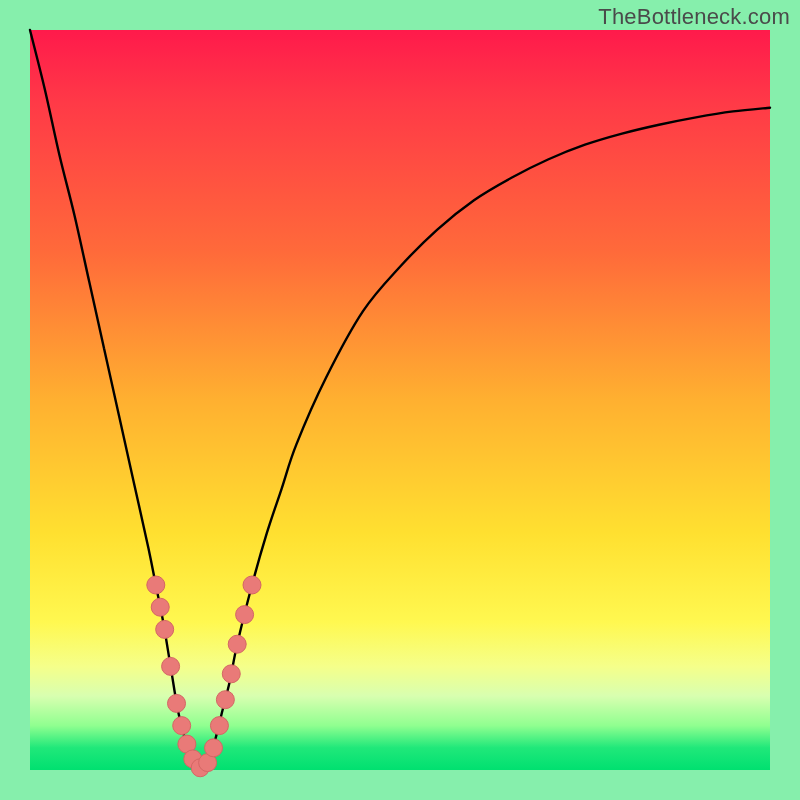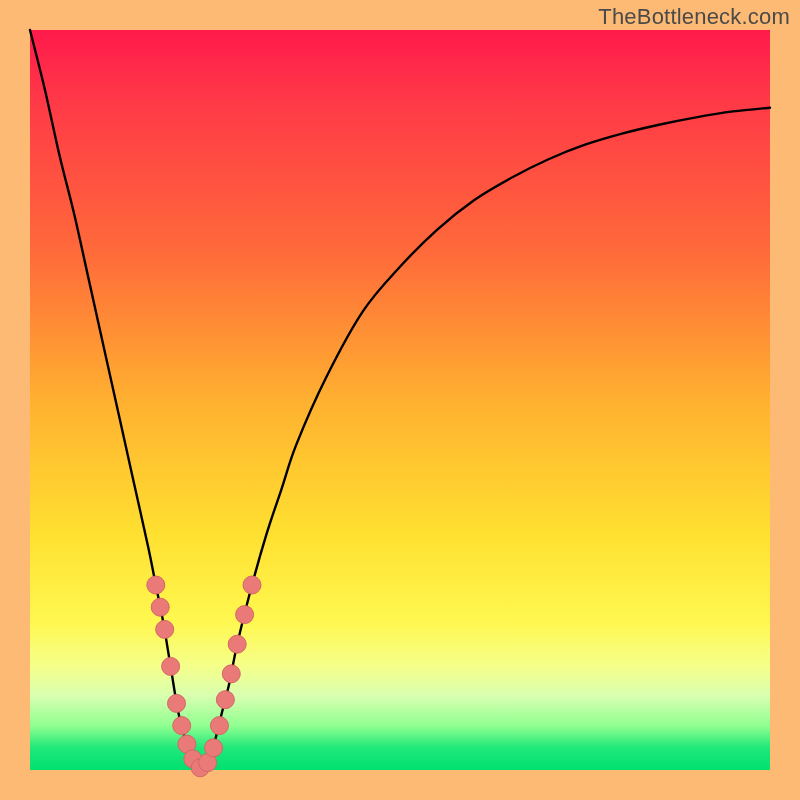--- a/index.html
+++ b/index.html
@@ -8,21 +8,21 @@
     width: 800px;
     height: 800px;
     overflow: hidden;
     background: #000;
     font-family: Arial, Helvetica, sans-serif;
   }
   .frame {
     position: relative;
     width: 800px;
     height: 800px;
-    background: #fdba74;
+    background: #86efac;
   }
   .plot {
     position: absolute;
     left: 30px;
     top: 30px;
     width: 740px;
     height: 740px;
     
     background: linear-gradient(
       to bottom,

